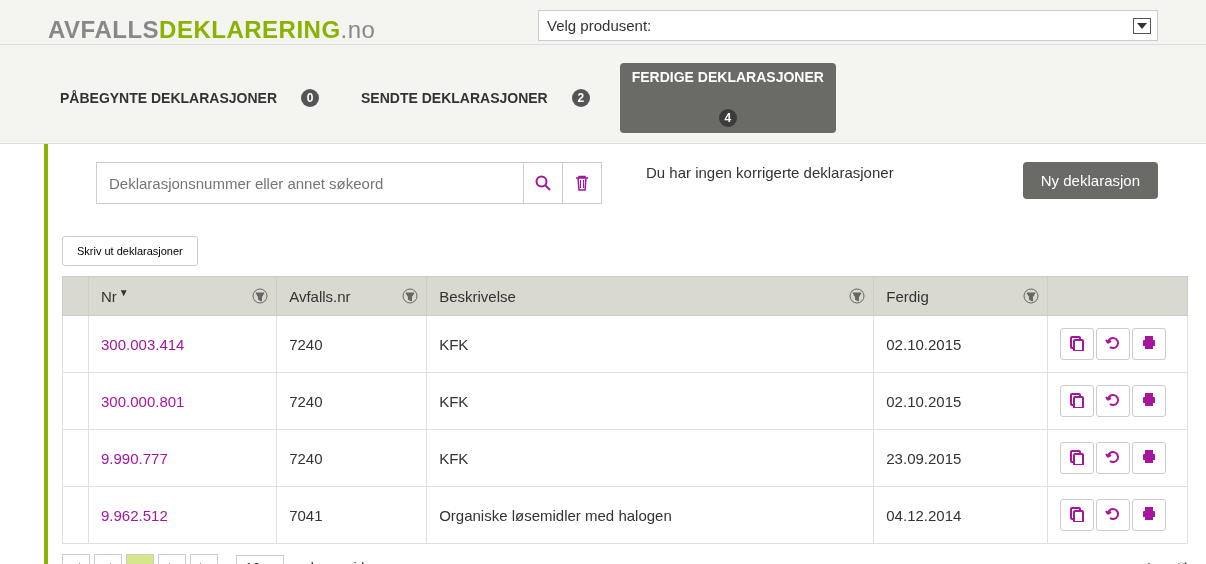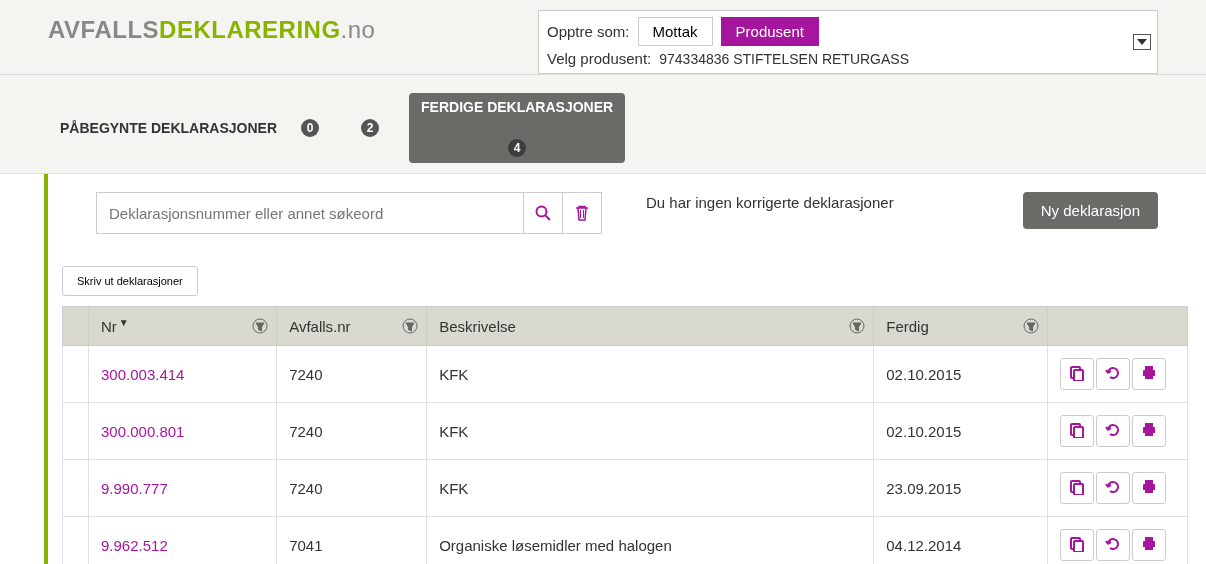--- a/index.html
+++ b/index.html
@@ -59,43 +59,38 @@
     .refresh svg { width: 14px; height: 14px; fill: #333; }
   </style>
 </head>
 <body>
 
 <div class="header">
   <div class="logo">
     <span>AVFALLS</span><span class="accent">DEKLARERING</span><span class="domain">.no</span>
   </div>
   <div class="role-box">
-    <div class="role-row">
-      <span class="role-label">Opptre som:</span>
-      <button class="role-btn">Mottak</button>
-      <button class="role-btn active">Produsent</button>
-    </div>
     <div class="producer-row">
       <span class="role-label">Velg produsent:</span>
-      <span>974334836 STIFTELSEN RETURGASS</span>
     </div>
     <div class="dropdown-chevron">
       <svg viewBox="0 0 10 6">
           <path d="M0 0 L5 6 L10 0 Z" fill="#333"></path>
         </svg>
     </div>
   </div>
 </div>
 
 <div class="tabs">
   <div class="tab">
     <span>PÅBEGYNTE DEKLARASJONER</span>
       <span class="badge">0</span>
   </div>
   <div class="tab">
+    <span>SENDTE DEKLARASJONER</span>
       <span class="badge">2</span>
   </div>
   <div class="tab active">
     <span>FERDIGE DEKLARASJONER</span>
       <span class="badge">4</span>
   </div>
 </div>
 
 <div class="toolbar-row">
   <div class="search-group">

